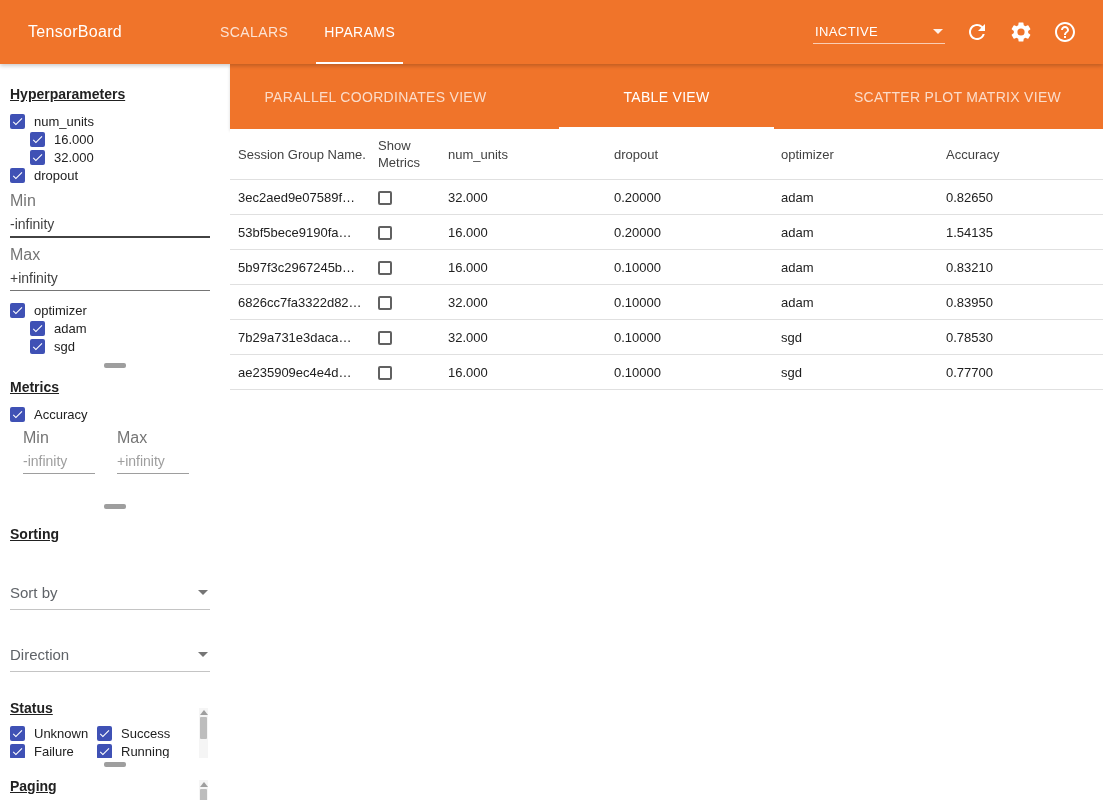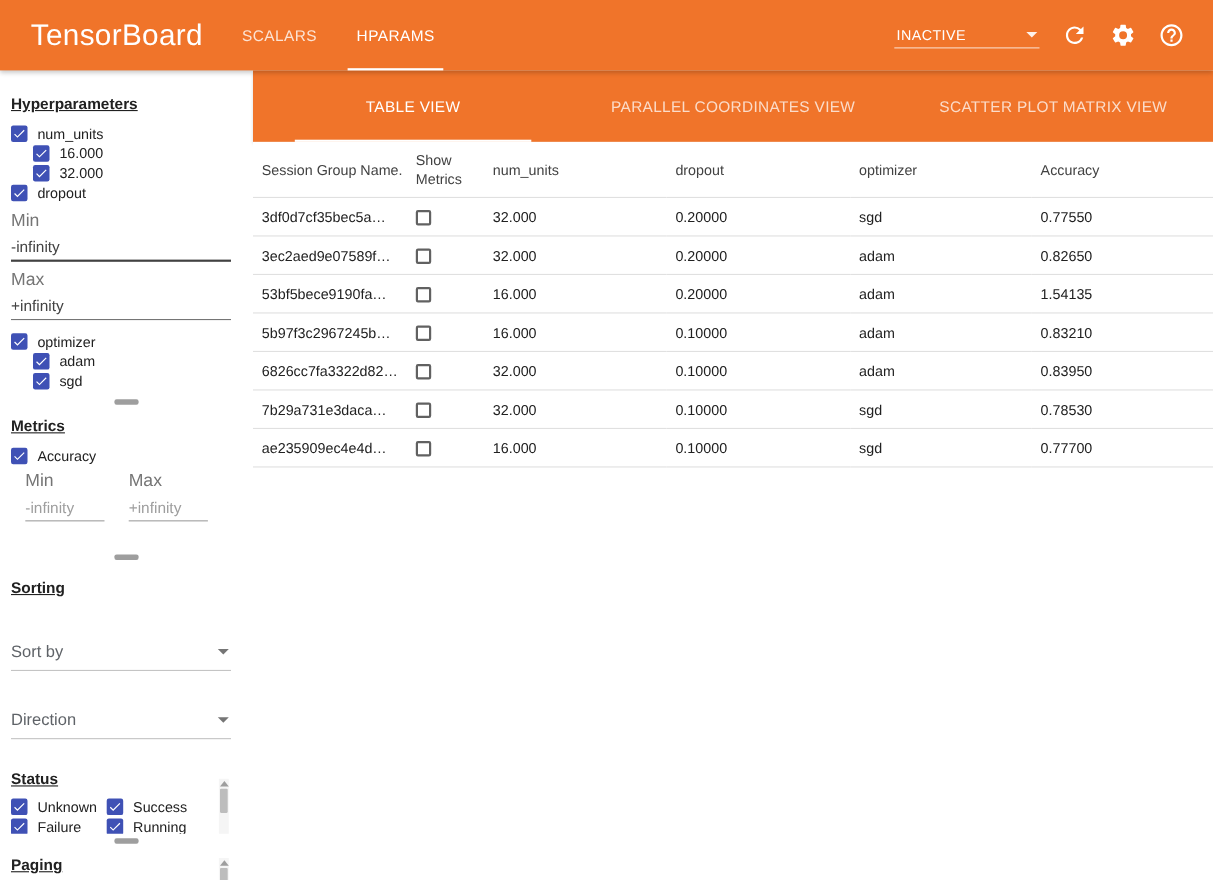--- a/index.html
+++ b/index.html
@@ -9,21 +9,21 @@
     background:#fff; color:#212121; position:relative;
   }
 
   
   .app-header {
     height:64px; background:#f0742a; display:flex; align-items:stretch;
     color:#fff; position:relative; z-index:5;
     box-shadow:0 2px 4px rgba(0,0,0,.2);
   }
   .app-title {
-    font-size:27px; letter-spacing:.3px; align-self:center;
+    font-size:16px; letter-spacing:.3px; align-self:center;
     margin-left:28px; width:150px; font-weight:400;
   }
   .nav-tabs { display:flex; margin-left:24px; }
   .nav-tab {
     display:flex; align-items:center; padding:0 18px; font-size:14px;
     letter-spacing:.4px; color:rgba(255,255,255,.8); cursor:pointer; position:relative;
   }
   .nav-tab.active { color:#fff; }
   .nav-tab.active::after {
     content:""; position:absolute; left:10px; right:10px; bottom:0;
@@ -331,22 +331,22 @@
         <div class="sb-arrow-up"></div>
         <div class="thumb"></div>
         <div class="sb-arrow-down"></div>
       </div>
     </section>
 
   </aside>
 
   <main class="main">
     <div class="view-tabs">
+      <div class="view-tab">PARALLEL COORDINATES VIEW</div>
       <div class="view-tab active">TABLE VIEW</div>
-      <div class="view-tab">PARALLEL COORDINATES VIEW</div>
       <div class="view-tab">SCATTER PLOT MATRIX VIEW</div>
     </div>
 
     <div class="table-wrap">
       <table>
         <colgroup>
           <col class="c1">
             <col class="c2">
             <col class="c3">
             <col class="c4">
@@ -358,30 +358,20 @@
             <th>Session Group Name.</th>
             <th>Show Metrics</th>
             <th>num_units</th>
             <th>dropout</th>
             <th>optimizer</th>
             <th>Accuracy</th>
           </tr>
         </thead>
         <tbody>
             <tr>
-    <td>3df0d7cf35bec5a…</td>
-    <td>
-      <span class="tbl-cb"></span>
-    </td>
-    <td>32.000</td>
-    <td>0.20000</td>
-    <td>sgd</td>
-    <td>0.77550</td>
-  </tr>
-            <tr>
     <td>3ec2aed9e07589f…</td>
     <td>
       <span class="tbl-cb"></span>
     </td>
     <td>32.000</td>
     <td>0.20000</td>
     <td>adam</td>
     <td>0.82650</td>
   </tr>
             <tr>

